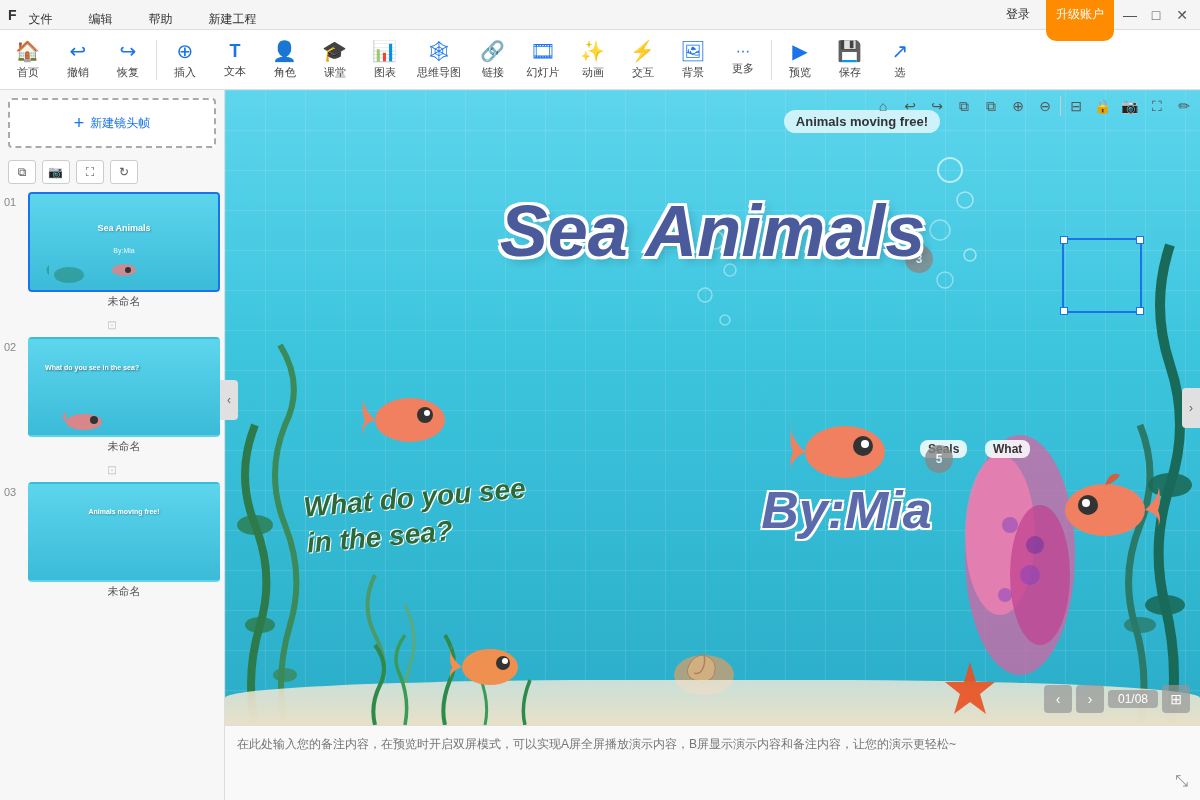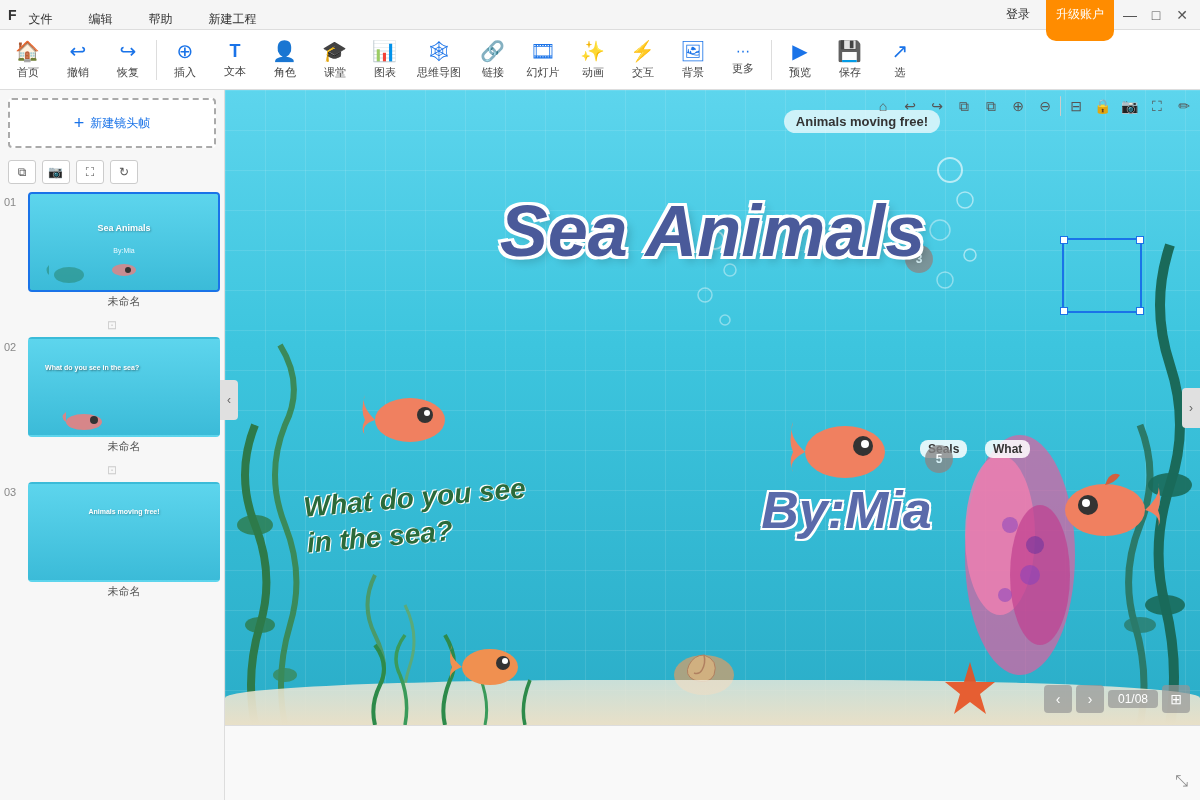--- a/index.html
+++ b/index.html
@@ -509,16 +509,17 @@
         <div class="pg-btn">‹</div>
         <div class="pg-btn">›</div>
         <div class="pg-label">01/08</div>
         <div class="pg-btn">⊞</div>
       </div>
 
       <div id="expand-side-btn">›</div>
     </div>
 
     <div id="notes-area">
+      <textarea id="notes-input" placeholder="在此处输入您的备注内容，在预览时开启双屏模式，可以实现A屏全屏播放演示内容，B屏显示演示内容和备注内容，让您的演示更轻松~" style=""></textarea>
       <span id="expand-btn">⤡</span>
     </div>
   </div>
 </div>
 
 </body></html>

